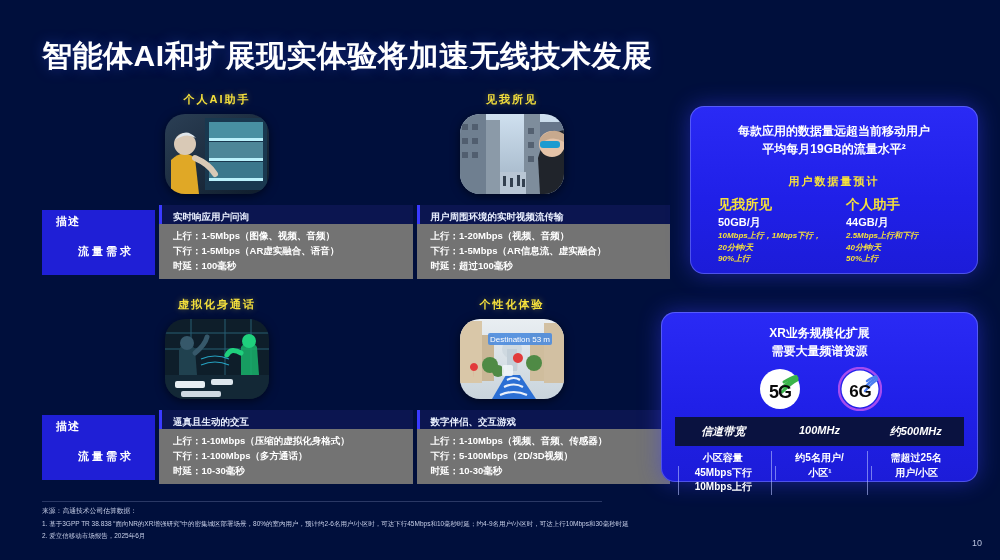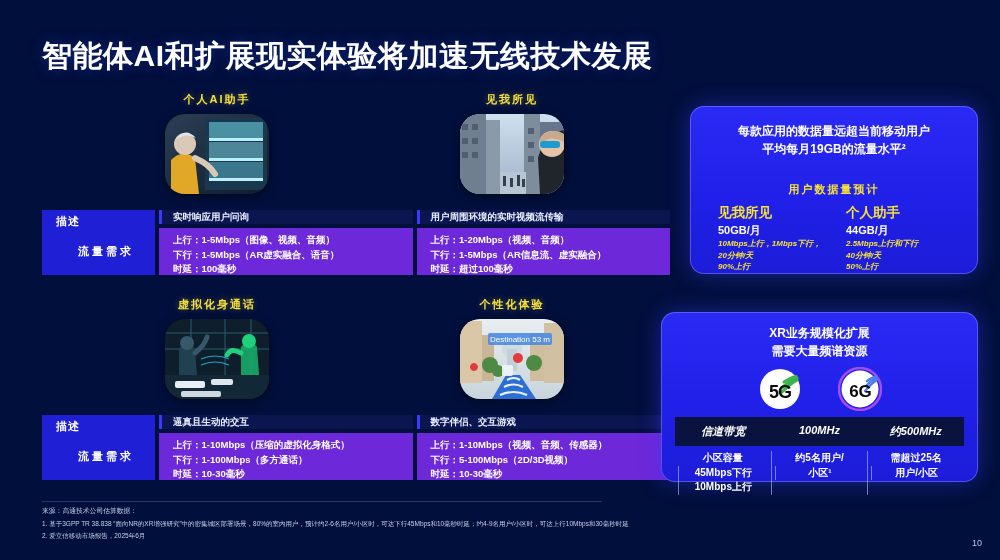--- a/index.html
+++ b/index.html
@@ -52,31 +52,31 @@
 
   .chip {
     width:113px; flex:0 0 113px;
     background:#1f1fd6;
     color:#ffffff; font-size:11px; font-weight:700;
     display:flex; align-items:center; padding-left:14px;
     letter-spacing:1px;
   }
   .chip.tall { letter-spacing:3px;padding-left:36px; }
 
-  .cellpair { display:flex; gap:4px; flex:1; }
+  .cellpair { display:flex; gap:4px; flex:1;align-items:center; }
   .cell {
     flex:1; position:relative; padding:5px 10px 5px 14px;
     font-size:9.5px; line-height:1.55; font-weight:700; color:#eaf0ff;
   }
   .cell.desc { background:#0b1550; }
   .cell.desc::before {
     content:""; position:absolute; left:0; top:0; bottom:0; width:3px;
     background:#3a3aff;
   }
-  .cell.req { background:#6d28d9; color:#ffffff; }
+  .cell.req { background:#737373; color:#ffffff; }
   .row.desc-row { height:14px; }
   .row.desc-row .chip { height:22px; }
   .row.desc-row .cell { display:flex; align-items:center; }
   .row.req-row { height:47px; }
 
   
   .panel {
     position:absolute; right:22px; border-radius:14px;
     background:linear-gradient(180deg,#2a2af5 0%,#2020e8 55%,#1c1cd8 100%);
     box-shadow:0 0 22px rgba(60,60,255,.45), inset 0 0 0 1px rgba(140,150,255,.45);
@@ -84,21 +84,21 @@
   }
   .panel-1 { top:106px; width:288px; height:168px; padding:16px 16px 20px; }
   .panel-2 { top:312px; width:317px; height:170px; padding:12px 14px 10px; }
 
   .p-title {
     text-align:center; font-size:12px; font-weight:700; line-height:1.5;
     color:#ffffff;
   }
   .p-sub {
     text-align:center; font-size:11px; font-weight:700; color:#f5e03c;
-    letter-spacing:2px; margin-top:24px;
+    letter-spacing:2px; margin-top:16px;
   }
   .cols { display:flex; margin-top:7px; }
   .col { flex:1; padding-left:12px; }
   .col h4 { font-size:13.5px; font-weight:700; color:#f5e03c; margin-bottom:1px; }
   .col .big { font-size:11px; font-weight:700; color:#ffffff; }
   .col ul { list-style:none; margin-top:0; }
   .col li {
     font-size:8px; font-style:italic; font-weight:700; color:#f5e03c;
     line-height:1.45;
   }

